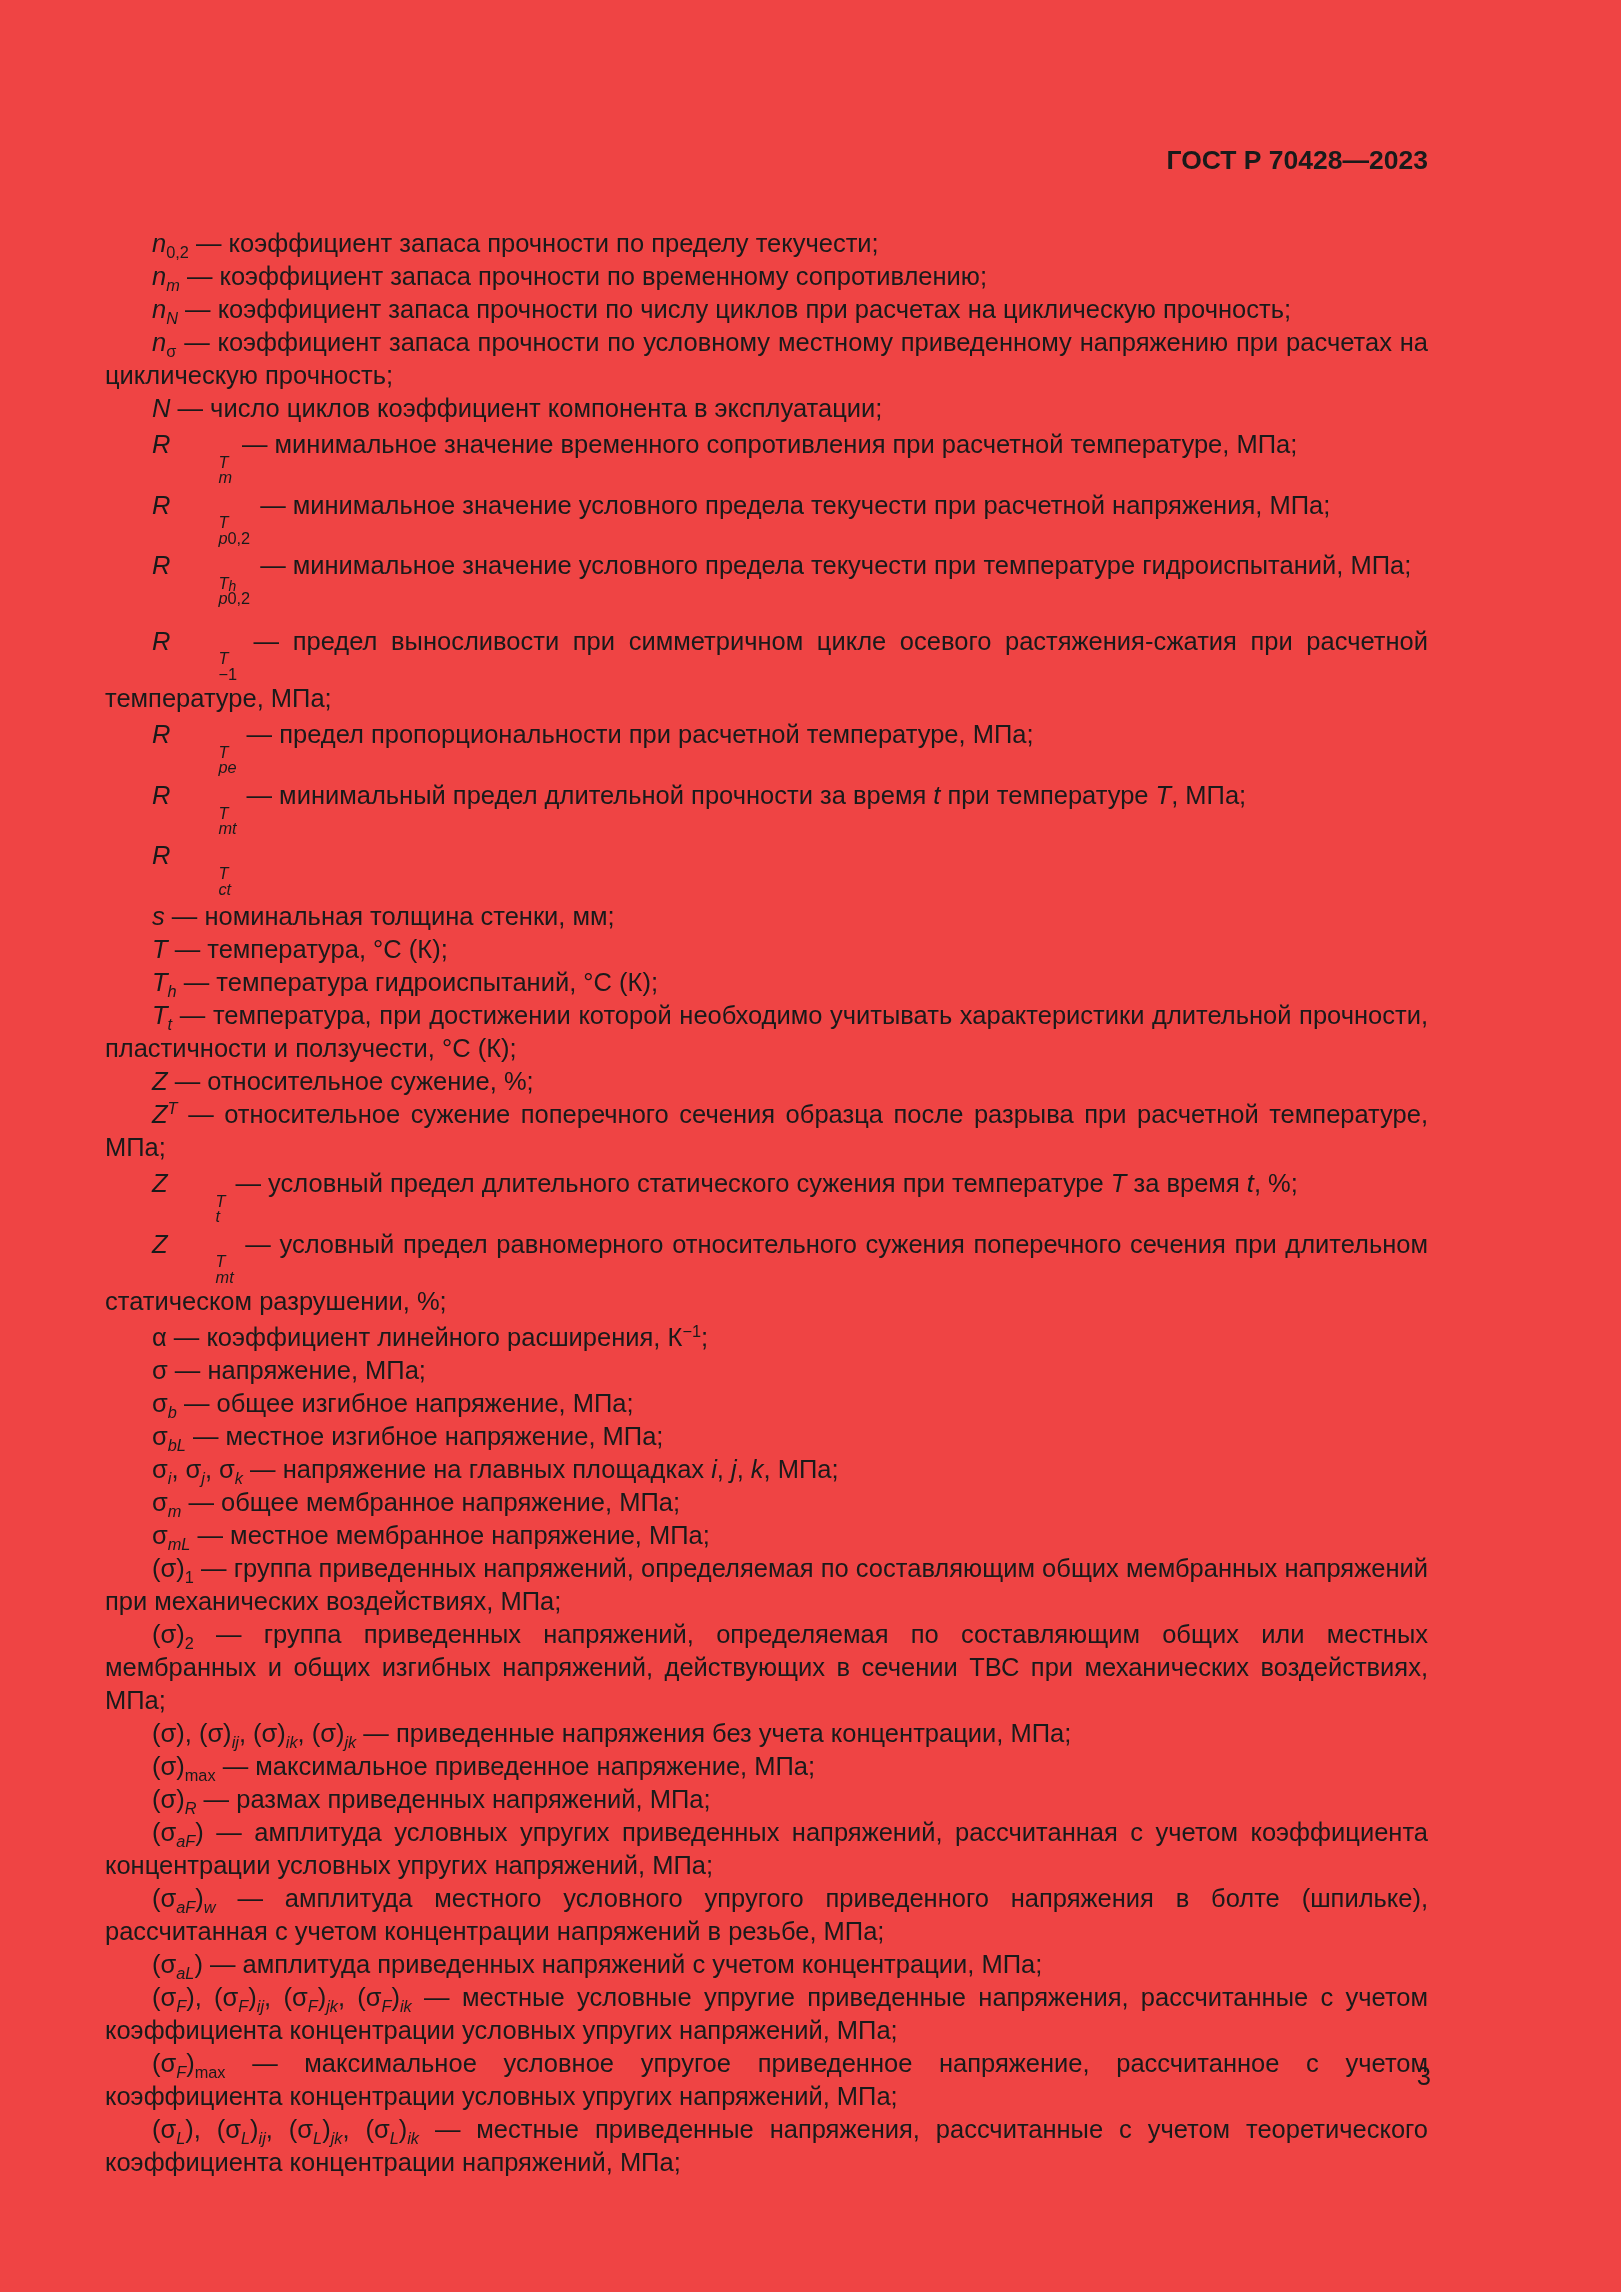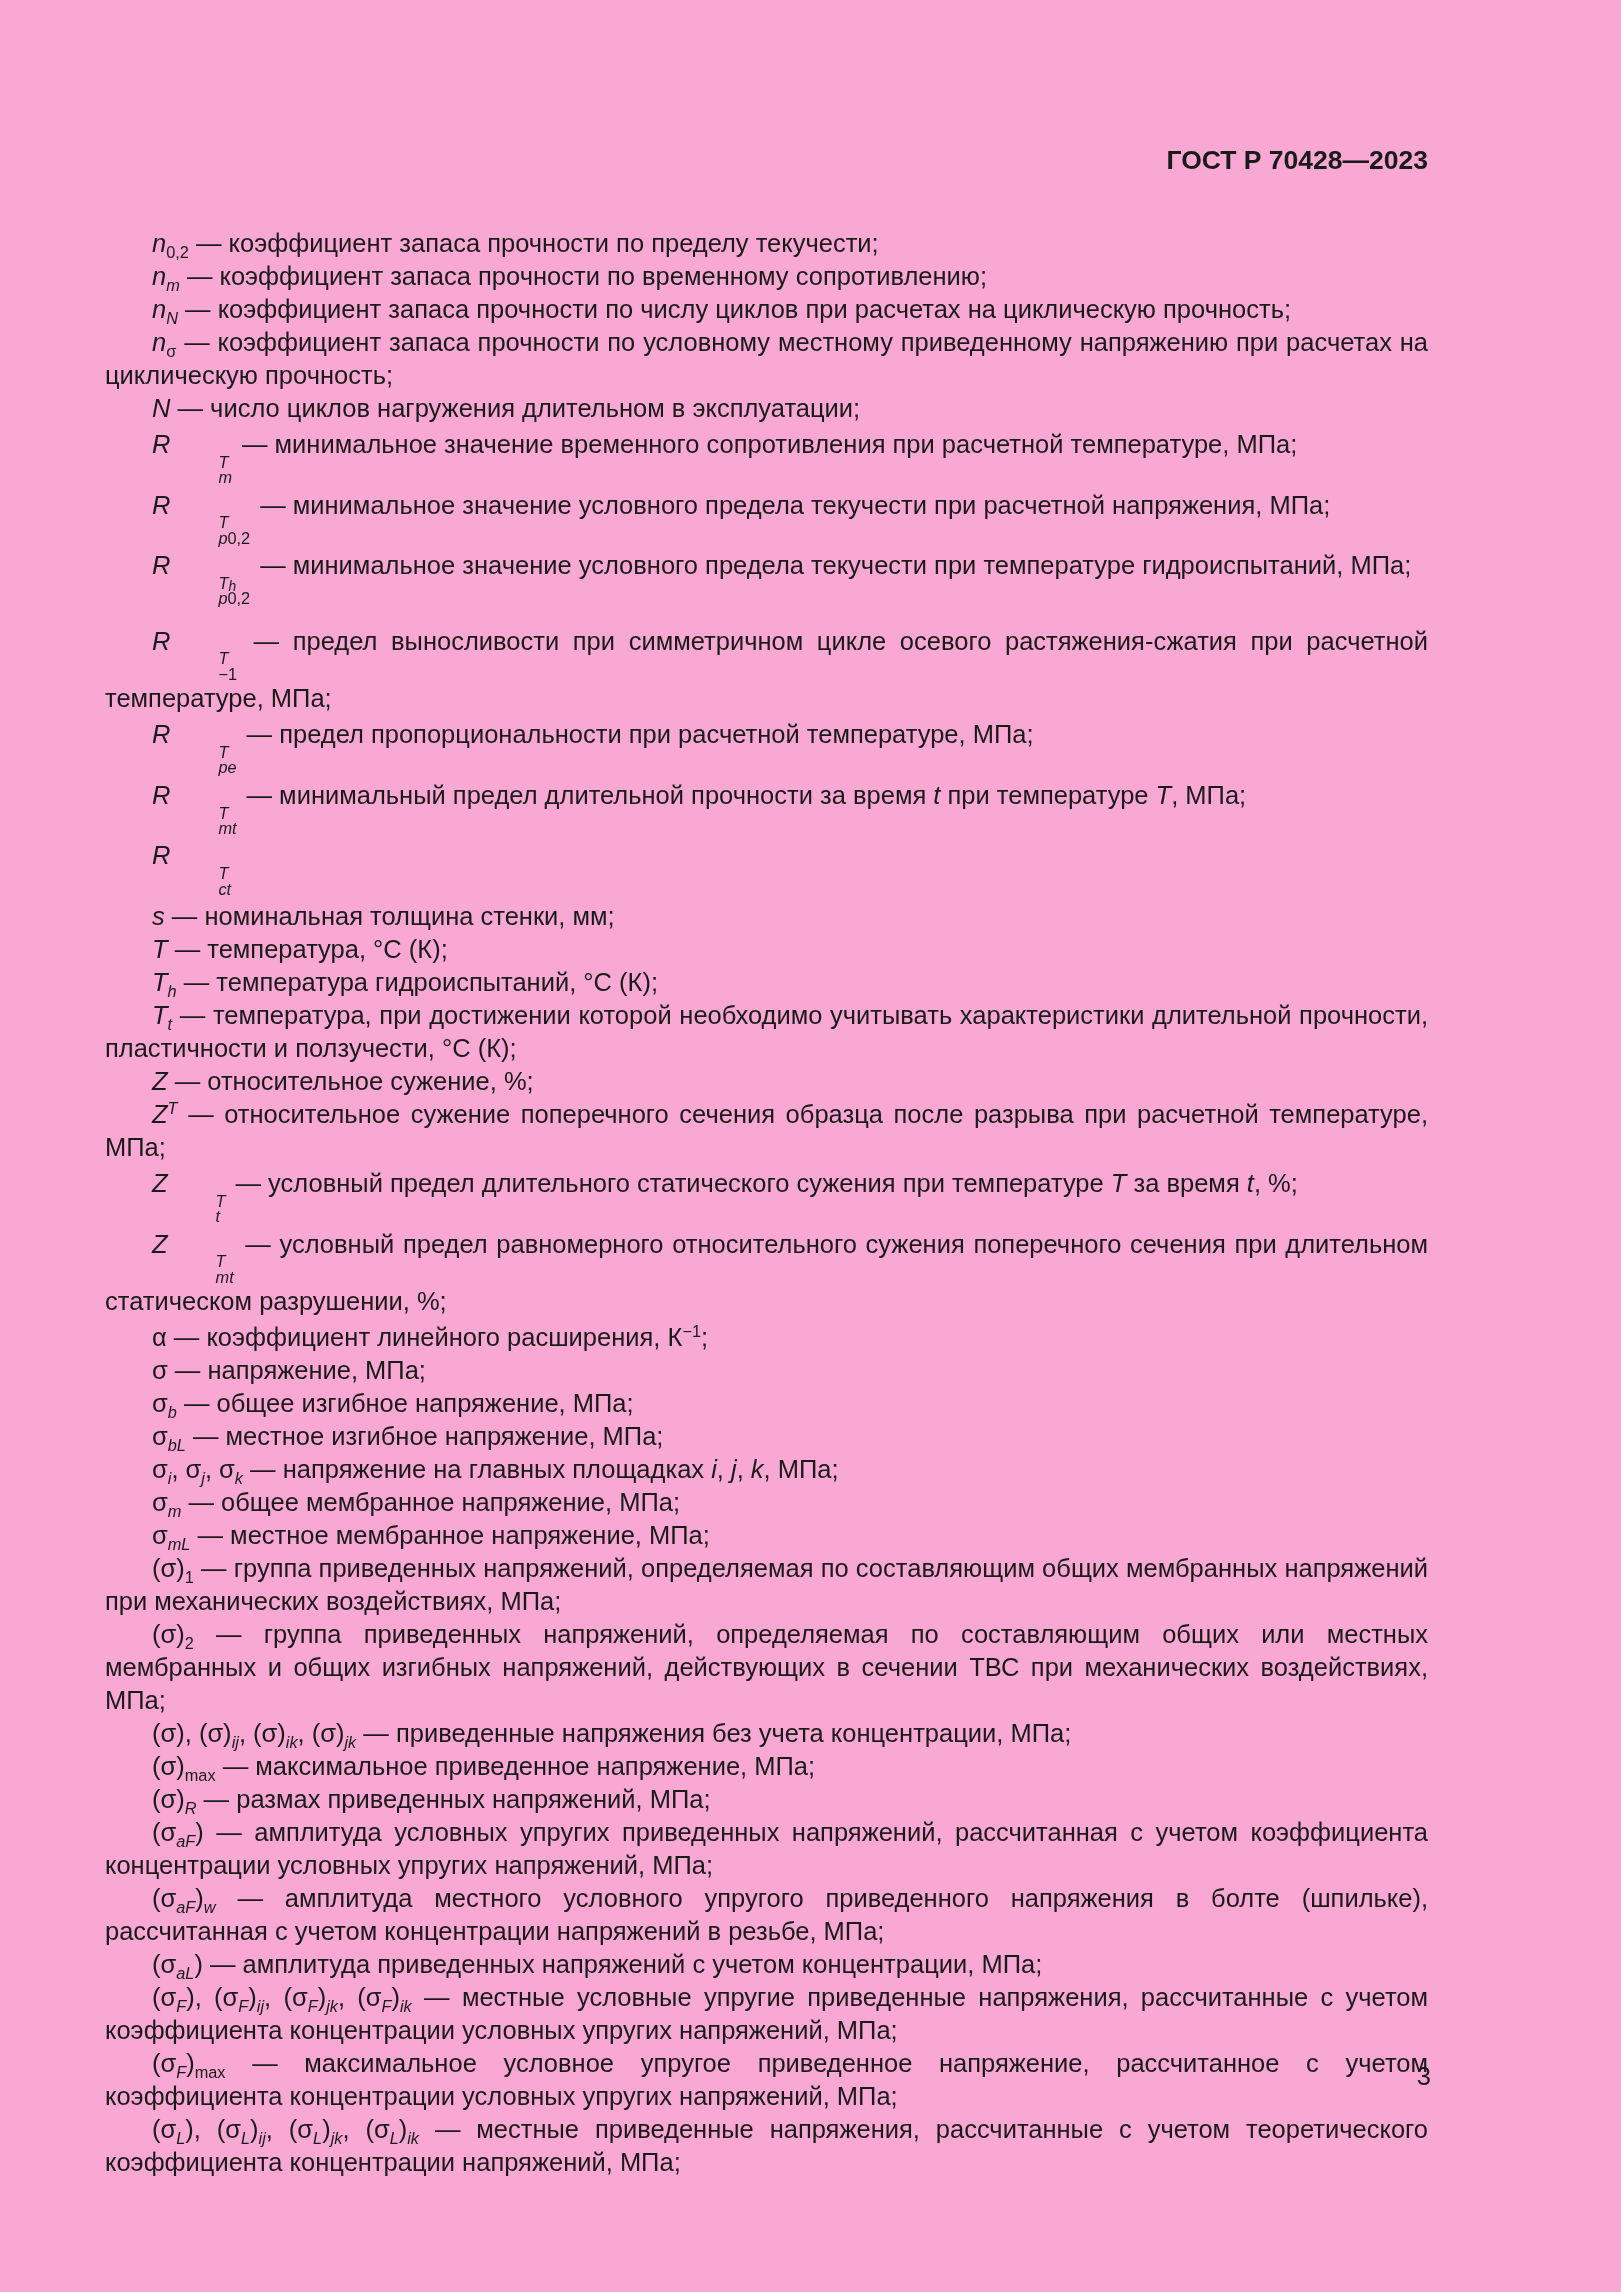--- a/index.html
+++ b/index.html
@@ -1,19 +1,19 @@
 <!DOCTYPE html>
 <html lang="ru"><head>
 <meta charset="utf-8">
 <style>
   html,body{margin:0;padding:0;background:#ffffff;}
   .page{
     position:relative;
     width:1621px;height:2293px;
-    background:#f9a8d4;
+    background:#ef4444;
     color:#1a1a1a;
     font-family:"Liberation Sans",sans-serif;
     font-size:25.5px;
     overflow:hidden;
   }
   .doc-number{
     position:absolute;
     top:145px;
     right:193px;
     font-weight:bold;
@@ -62,21 +62,21 @@
 
 <div class="page">
 
   <div class="doc-number">ГОСТ Р 70428—2023</div>
 
   <main class="content" id="definitions-list">
       <p class="item"><span class="sym"><i>n</i><sub>0,2</sub></span> <span class="desc">— коэффициент запаса прочности по пределу текучести;</span></p>
       <p class="item"><span class="sym"><i>n</i><sub><i>m</i></sub></span> <span class="desc">— коэффициент запаса прочности по временному сопротивлению;</span></p>
       <p class="item"><span class="sym"><i>n</i><sub><i>N</i></sub></span> <span class="desc">— коэффициент запаса прочности по числу циклов при расчетах на циклическую прочность;</span></p>
       <p class="item"><span class="sym"><i>n</i><sub>σ</sub></span> <span class="desc">— коэффициент запаса прочности по условному местному приведенному напряжению при расчетах на циклическую прочность;</span></p>
-      <p class="item"><span class="sym"><i>N</i></span> <span class="desc">— число циклов нагружения длительном в эксплуатации;</span></p>
+      <p class="item"><span class="sym"><i>N</i></span> <span class="desc">— число циклов коэффициент компонента в эксплуатации;</span></p>
       <p class="item tall"><span class="sym"><i>R</i><ss>
             <sup><i>T</i></sup>
             <sub><i>m</i></sub>
           </ss></span> <span class="desc">— минимальное значение временного сопротивления при расчетной температуре, МПа;</span></p>
       <p class="item tall"><span class="sym"><i>R</i><ss>
             <sup><i>T</i></sup>
             <sub><i>p</i>0,2</sub>
           </ss></span> <span class="desc">— минимальное значение условного предела текучести при расчетной напряжения, МПа;</span></p>
       <p class="item tall"><span class="sym"><i>R</i><ss>
             <sup><i>T</i><sub><i>h</i></sub></sup>

